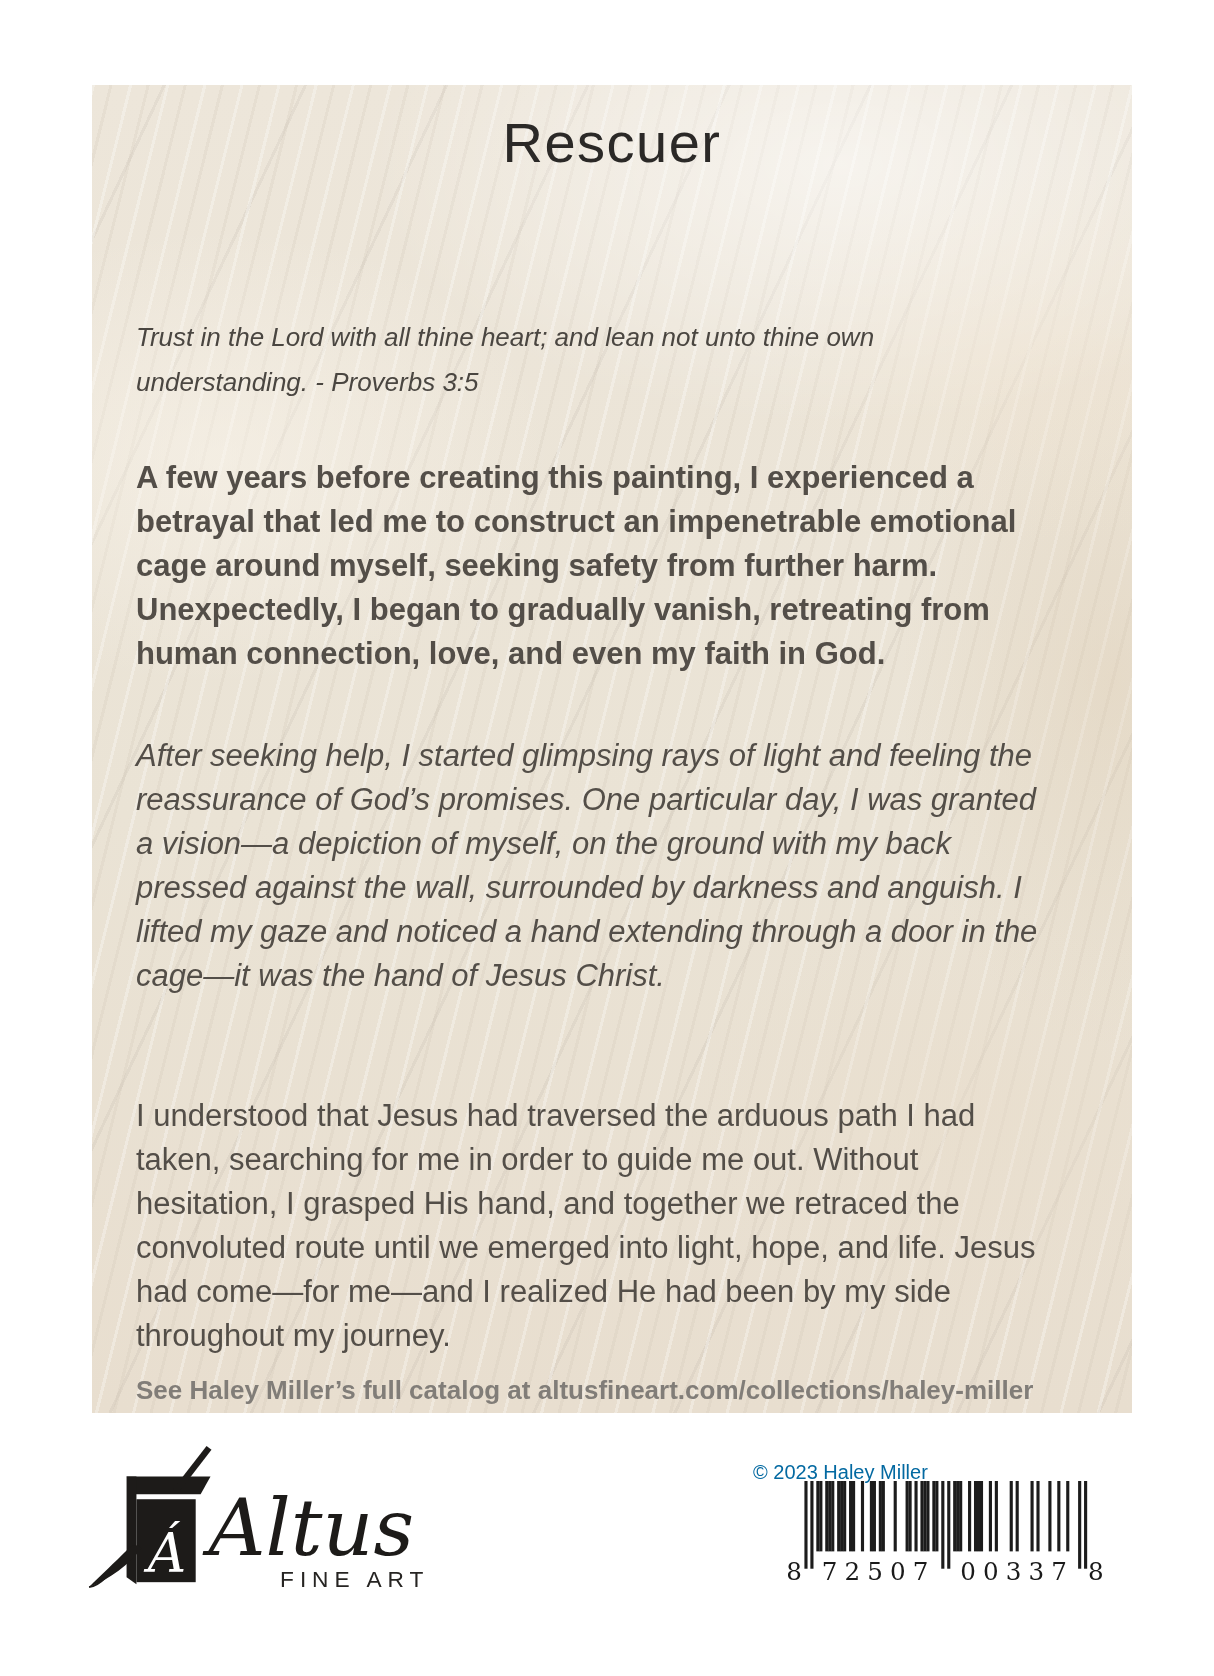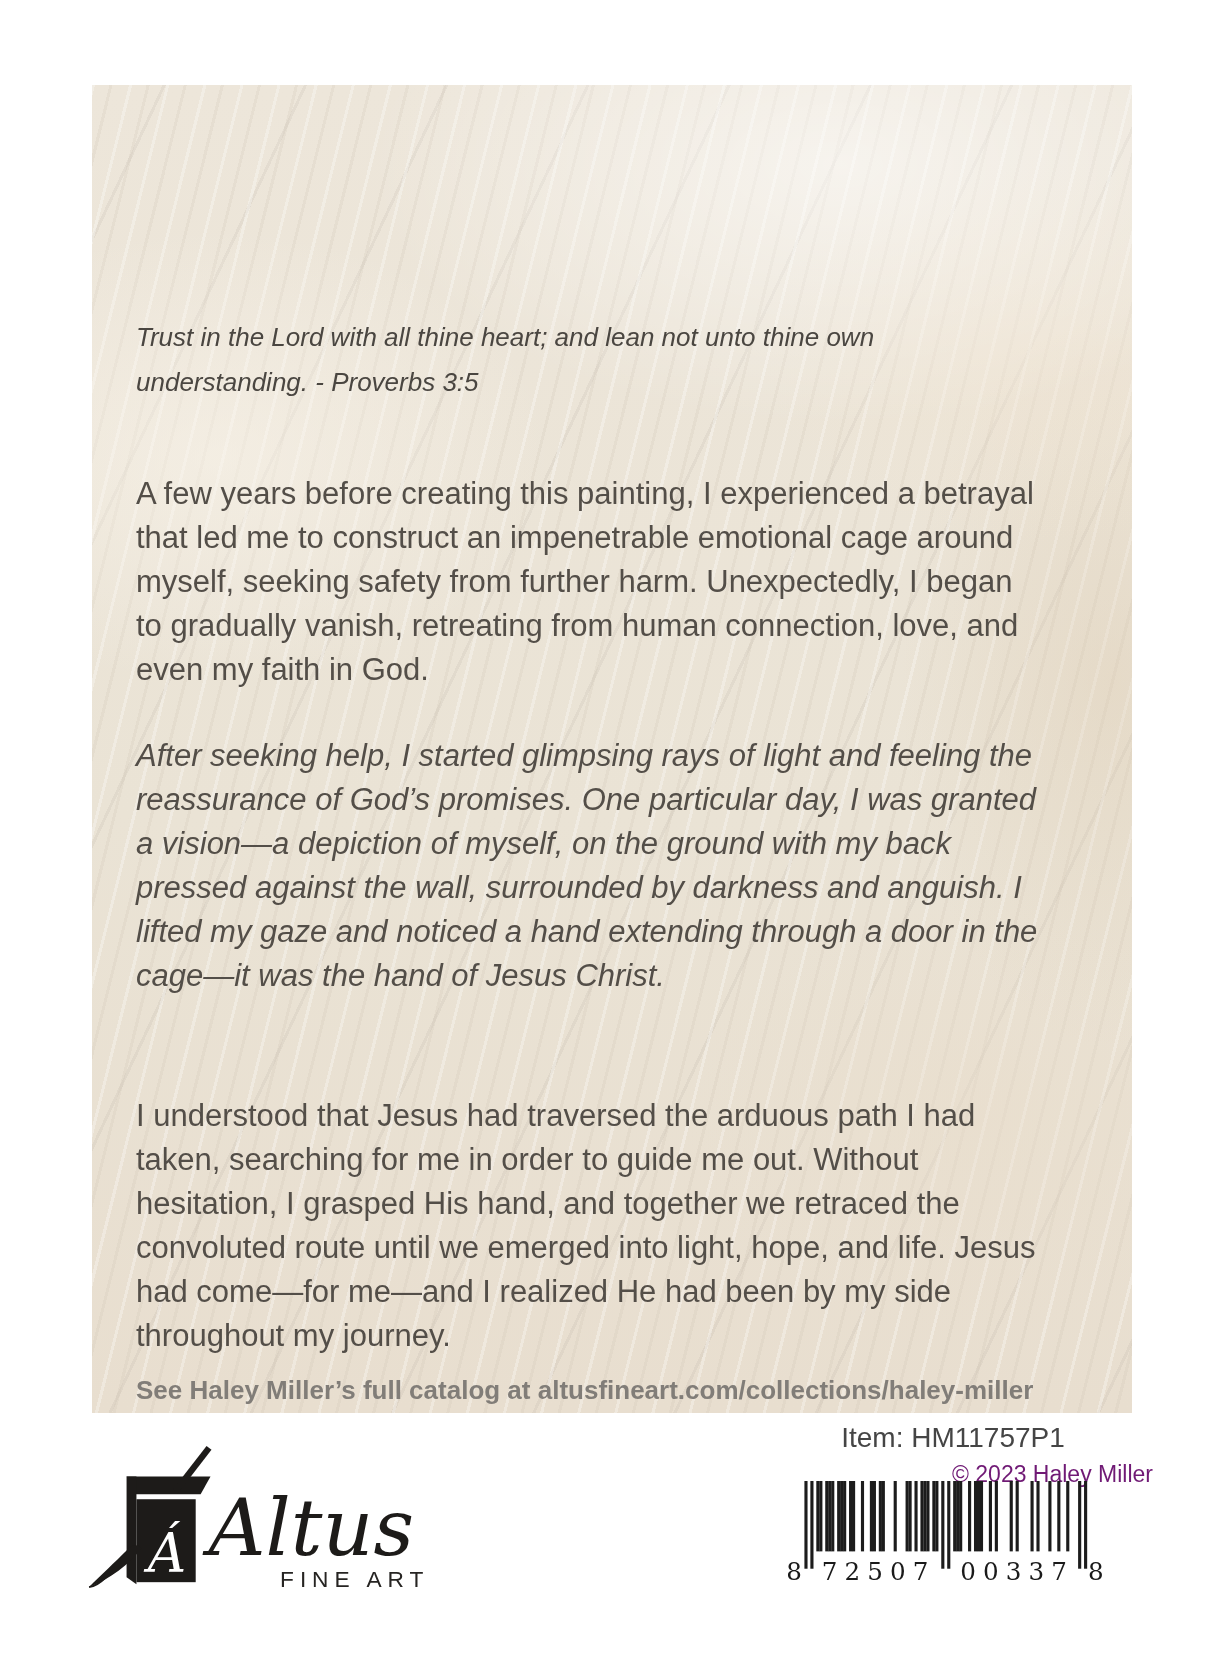--- a/index.html
+++ b/index.html
@@ -67,21 +67,21 @@
     color: #4a4641;
   }
   .para {
     position: absolute;
     left: 44px;
     width: 905px;
     font-size: 31px;
     line-height: 44px;
     color: #534e48;
   }
-  .para-1 { top: 387px; }
+  .para-1 { top: 371px; font-weight: bold; }
   .para-2 { top: 649px; font-style: italic; }
   .para-3 { top: 1009px; }
   .catalog-note {
     position: absolute;
     left: 44px; top: 1290px;
     width: 960px;
     font-size: 26px;
     color: #817d78;
     font-weight: bold;
   }
@@ -92,23 +92,23 @@
     left: 753px; top: 1422px;
     width: 400px;
     text-align: center;
     font-size: 28px;
     color: #454545;
   }
   .copyright-line {
     position: absolute;
     left: 753px; top: 1461px;
     width: 400px;
-    text-align: right;
-    font-size: 23px;
-    color: #701a75;
+    text-align: left;
+    font-size: 20px;
+    color: #0369a1;
   }
   .barcode-svg {
     position: absolute;
     left: 788px; top: 1481px;
     width: 318px; height: 102px;
   }
   .barcode-digit {
     font-family: "DejaVu Serif", serif;
     font-size: 24px;
     fill: #1a1a1a;
@@ -136,28 +136,28 @@
     font-size: 54px;
     fill: #ffffff;
   }
 </style>
 </head>
 <body>
 
 <div class="page">
 
   <div class="marble-panel">
+    <div class="title">Rescuer</div>
     <div class="quote">Trust in the Lord with all thine heart; and lean not unto thine own understanding. - Proverbs 3:5</div>
     <div class="para para-1">A few years before creating this painting, I experienced a betrayal that led me to construct an impenetrable emotional cage around myself, seeking safety from further harm. Unexpectedly, I began to gradually vanish, retreating from human connection, love, and even my faith in God.</div>
     <div class="para para-2">After seeking help, I started glimpsing rays of light and feeling the reassurance of God’s promises. One particular day, I was granted a vision—a depiction of myself, on the ground with my back pressed against the wall, surrounded by darkness and anguish. I lifted my gaze and noticed a hand extending through a door in the cage—it was the hand of Jesus Christ.</div>
     <div class="para para-3">I understood that Jesus had traversed the arduous path I had taken, searching for me in order to guide me out. Without hesitation, I grasped His hand, and together we retraced the convoluted route until we emerged into light, hope, and life. Jesus had come—for me—and I realized He had been by my side throughout my journey.</div>
     <div class="catalog-note">See Haley Miller’s full catalog at altusfineart.com/collections/haley-miller</div>
   </div>
 
-  <div class="item-line">Item: HM11757P1</div>
   <div class="copyright-line">© 2023 Haley Miller</div>
 
   <svg class="barcode-svg" viewBox="0 0 310 100" preserveAspectRatio="none">
     <g id="barcode-bars">
         <rect x="16.00" y="0" width="3.05" height="86" fill="#1c1c1c"></rect>
         <rect x="21.80" y="0" width="3.05" height="86" fill="#1c1c1c"></rect>
         <rect x="27.60" y="0" width="3.05" height="69" fill="#1c1c1c"></rect>
         <rect x="30.50" y="0" width="3.05" height="69" fill="#1c1c1c"></rect>
         <rect x="36.30" y="0" width="3.05" height="69" fill="#1c1c1c"></rect>
         <rect x="39.20" y="0" width="3.05" height="69" fill="#1c1c1c"></rect>

